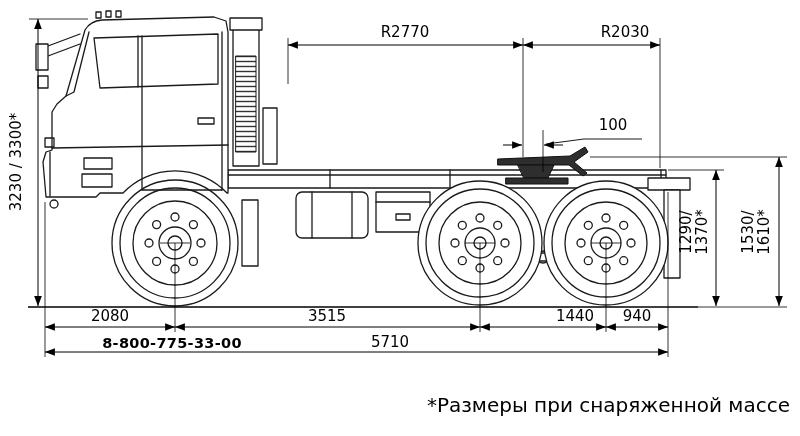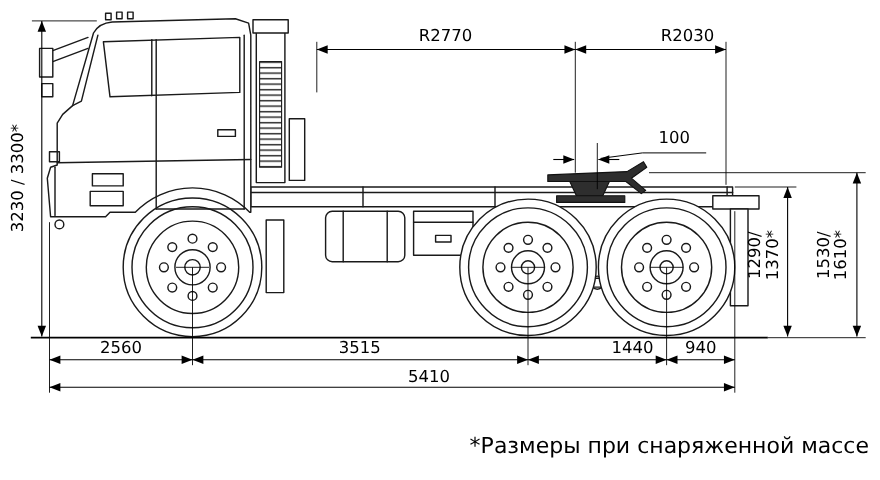--- a/index.html
+++ b/index.html
@@ -214,21 +214,22 @@
 
   <div class="lbl rot" style="left:695px; top:232px;">
     <span class="ln">1290/</span>
     <span class="ln">1370*</span>
   </div>
   <div class="lbl rot" style="left:757px; top:232px;">
     <span class="ln">1530/</span>
     <span class="ln">1610*</span>
   </div>
 
-  <div class="lbl" style="left:110px; top:317px;">2560</div>
+  <div class="lbl" style="left:110px; top:317px;">2080</div>
   <div class="lbl" style="left:327px; top:317px;">3515</div>
   <div class="lbl" style="left:543px; top:317px;margin-left:32px;">1440</div>
   <div class="lbl" style="left:637px; top:317px;">940</div>
 
-  <div class="lbl" style="left:390px; top:343px;">5410</div>
+  <div class="lbl phone" style="left:172px; top:344px;">8-800-775-33-00</div>
+  <div class="lbl" style="left:390px; top:343px;">5710</div>
 
   <div class="lbl right foot" style="left:790px; top:405px;">*Размеры при снаряженной массе</div>
 </div>
 
 </body></html>

